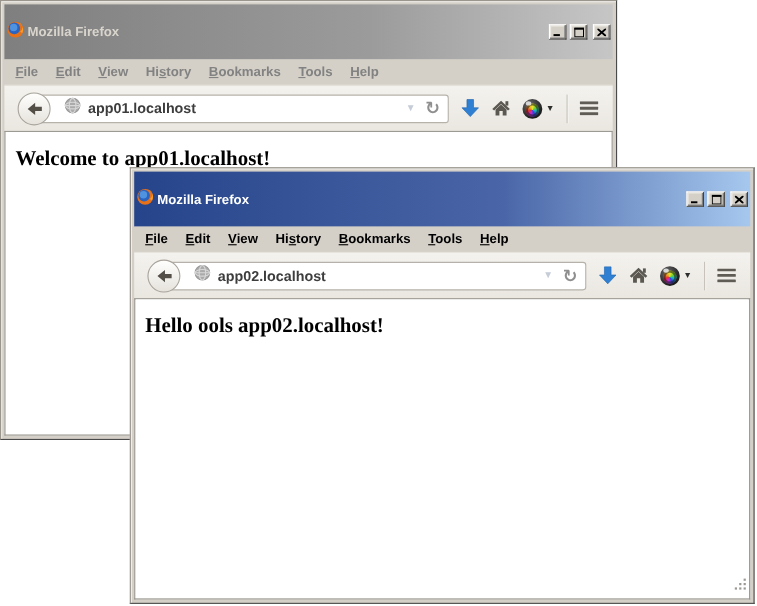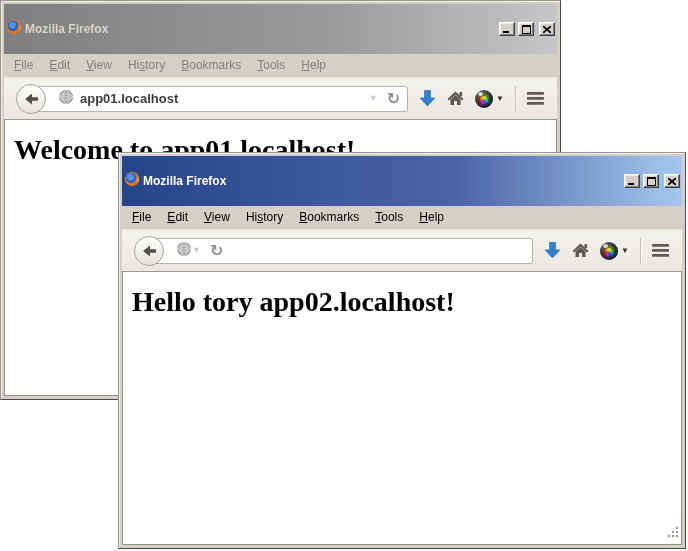--- a/index.html
+++ b/index.html
@@ -21,21 +21,21 @@
   .w1 .title-text{color:#d9d5cd;}
 
   .win-btn{width:16px;height:14px;background:#d4d0c8;border:1px solid;
            border-color:#ffffff #404040 #404040 #ffffff;
            box-shadow:inset -1px -1px 0 #808080,inset 1px 1px 0 #ece9e2;
            display:flex;align-items:flex-end;justify-content:center;padding:0;box-sizing:border-box;}
   .win-btn svg{display:block;margin-bottom:2px;}
   .btn-close{margin-left:2px;}
 
   .menubar{height:23px;flex:0 0 23px;display:flex;align-items:center;padding:0 2px;
-           background:#d4d0c8;font-size:12px;color:#000;}
+           background:#d4d0c8;font-size:12px;color:#000;font-weight:bold;}
   .menu-item{padding:2px 8px 3px 8px;white-space:nowrap;}
   .w1 .menu-item{color:#828282;}
   .mnemonic{text-decoration:underline;}
 
   .navbar{height:41px;flex:0 0 41px;background:linear-gradient(#f4f2ee,#eae7e1);
           border-top:1px solid #e7e4de;display:flex;align-items:center;
           padding:0 13px 0 12px;gap:11px;}
   .urlgroup{flex:1;position:relative;height:30px;}
   .back-btn{position:absolute;left:0;top:0;width:30px;height:30px;border-radius:50%;
             border:1px solid #a8a49c;background:linear-gradient(#fefefd,#e6e3dc);
@@ -57,21 +57,21 @@
   .colorwheel .wheel{position:absolute;left:3px;top:4px;width:12px;height:12px;border-radius:50%;
               background:conic-gradient(#e8e430,#7ad22c,#18b7b7,#2b43d8,#c92bd0,#e03038,#e8a023,#e8e430);
               box-shadow:inset 0 0 0 2px rgba(20,20,20,.55);}
   .colorwheel .glint{position:absolute;left:3px;top:2px;width:5px;height:4px;border-radius:50%;
               background:rgba(255,255,255,.75);}
   .addon-caret{color:#2d2d2d;font-size:8px;line-height:1;}
   .divider{width:1px;height:26px;background:#c7c3bb;box-shadow:1px 0 0 #f6f4f0;}
 
   .content{flex:1;background:#ffffff;border:1px solid #96928a;border-top-color:#9d9993;
            position:relative;overflow:hidden;}
-  .page-heading{font-family:"Liberation Serif",serif;font-weight:bold;font-size:28px;
+  .page-heading{font-family:"Liberation Serif",serif;font-weight:bold;font-size:19px;
                 color:#000;margin:14px 0 0 9px;white-space:nowrap;}
   .resize-grip{position:absolute;right:1px;bottom:1px;}
 </style>
 </head>
 <body>
 
 <div id="desktop">
 
   <div class="window w1">
     <div class="titlebar">
@@ -215,20 +215,21 @@
         </button>
         <div class="urlbar">
           <span class="globe">
             <svg width="16" height="16" viewBox="0 0 16 16">
               <circle cx="8" cy="8" r="6.6" fill="#ababab" stroke="#979797"></circle>
               <ellipse cx="8" cy="8" rx="3" ry="6.6" fill="none" stroke="#d8d8d8"></ellipse>
               <ellipse cx="8" cy="8" rx="6.6" ry="3" fill="none" stroke="#d8d8d8"></ellipse>
               <line x1="1.4" y1="8" x2="14.6" y2="8" stroke="#d8d8d8"></line>
             </svg>
           </span>
+          <input class="url-input" value="app02.localhost" style="">
           <span class="urlbar-caret">▼</span>
           <span class="reload">↻</span>
         </div>
       </div>
       <button class="toolbtn">
         <svg width="17" height="17" viewBox="0 0 17 17">
           <path d="M5.5 0.5 H11.5 V8 H16 L8.5 16 L1 8 H5.5 Z" fill="#2f7fd3" stroke="#2368b0" stroke-width="0.6"></path>
         </svg>
       </button>
       <button class="toolbtn">
@@ -249,21 +250,21 @@
       <button class="toolbtn">
         <svg width="17" height="13" viewBox="0 0 17 13">
           <rect x="0" y="0" width="17" height="2.7" rx="0.6" fill="#5f5c56"></rect>
           <rect x="0" y="5" width="17" height="2.7" rx="0.6" fill="#5f5c56"></rect>
           <rect x="0" y="10" width="17" height="2.7" rx="0.6" fill="#5f5c56"></rect>
         </svg>
       </button>
     </div>
 
     <div class="content">
-      <h1 class="page-heading">Hello tory app02.localhost!</h1>
+      <h1 class="page-heading">Hello ools app02.localhost!</h1>
       <span class="resize-grip">
         <svg width="13" height="13" viewBox="0 0 13 13">
           <rect x="10" y="2" width="2" height="2" fill="#fff"></rect>
             <rect x="9" y="1" width="2" height="2" fill="#9c9892"></rect>
           <rect x="6" y="6" width="2" height="2" fill="#fff"></rect>
             <rect x="5" y="5" width="2" height="2" fill="#9c9892"></rect>
           <rect x="10" y="6" width="2" height="2" fill="#fff"></rect>
             <rect x="9" y="5" width="2" height="2" fill="#9c9892"></rect>
           <rect x="2" y="10" width="2" height="2" fill="#fff"></rect>
             <rect x="1" y="9" width="2" height="2" fill="#9c9892"></rect>

